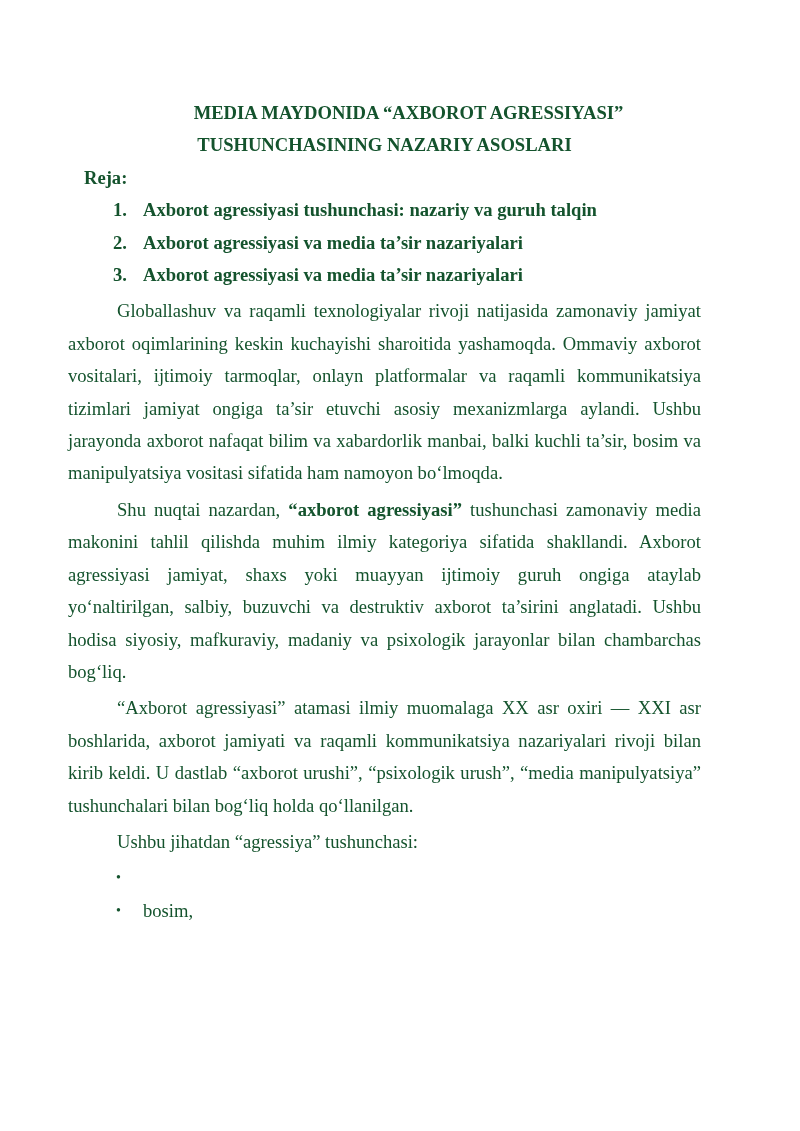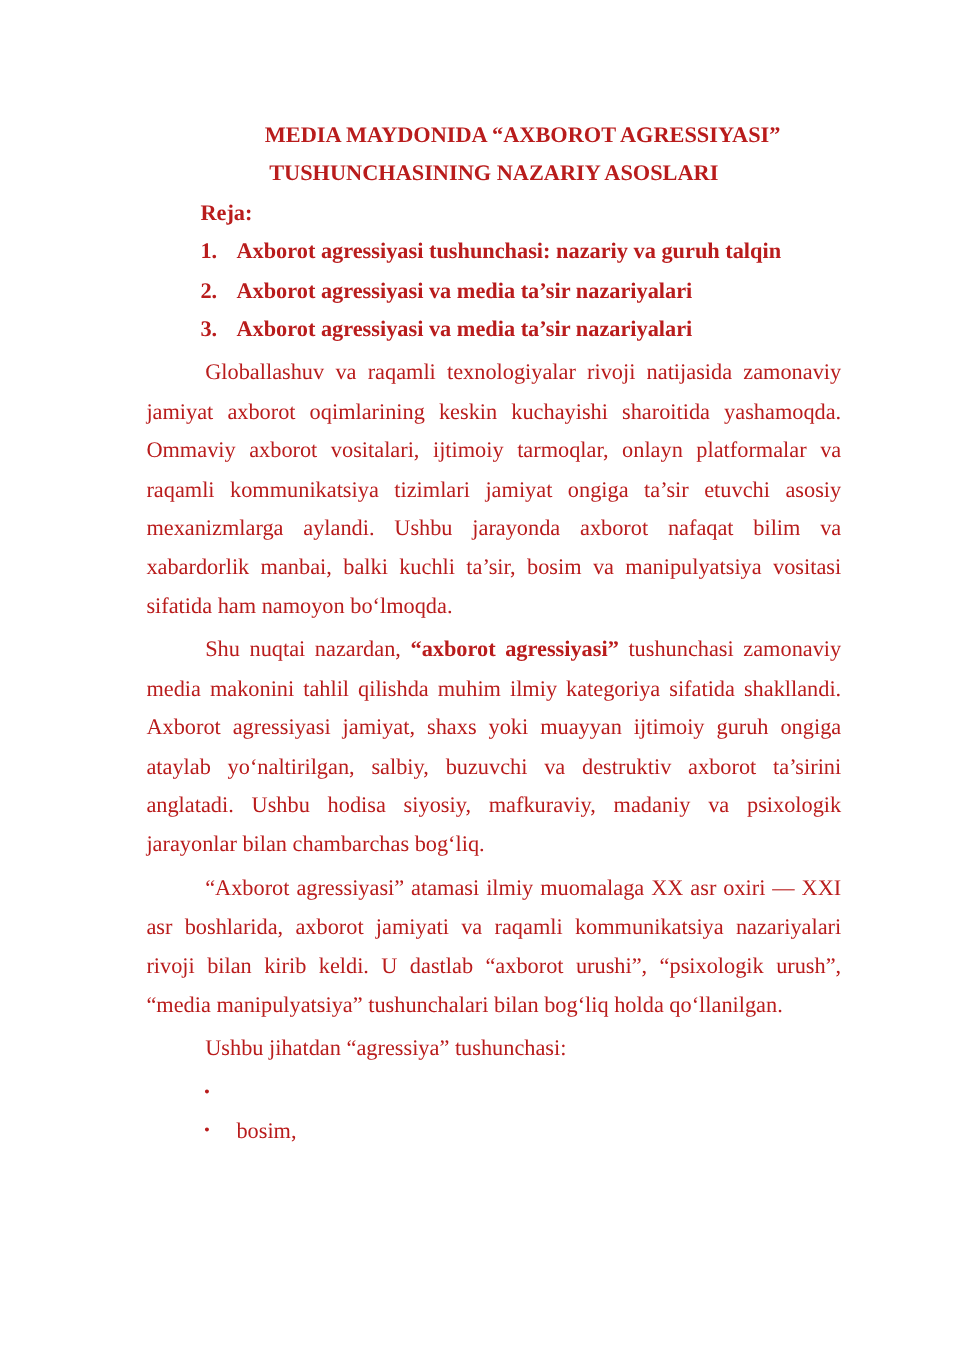--- a/index.html
+++ b/index.html
@@ -2,30 +2,30 @@
 <html><head>
 <meta charset="utf-8">
 <style>
   html, body { margin: 0; padding: 0; background: #ffffff; }
   .page {
     position: relative;
     width: 800px;
     height: 1131px;
     background: #ffffff;
     box-sizing: border-box;
-    padding: 97px 95px 0 118px;
+    padding: 97px 95px 0 64px;
     font-family: "Liberation Serif", "DejaVu Serif", serif;
     font-size: 18.6px;
     line-height: 32.4px;
-    color: #b91c1c;
+    color: #14532d;
     overflow: hidden;
   }
   .title-line { text-align: center; font-weight: bold; }
   .title-line-1 { padding-left: 48px; }
-  .reja { font-weight: bold; margin-left: 49px; }
+  .reja { font-weight: bold; margin-left: 20px; }
   .plan-item { display: flex; font-weight: bold; }
   .plan-num { margin-left: 49px; width: 30px; flex: none; }
   .plan-text { flex: 1; }
   .body-para { margin: 4px; text-align: justify; text-indent: 49px; }
   .body-para .bold { font-weight: bold; }
   .bullet-item { display: flex; }
   .bullet-dot { margin-left: 52px; width: 27px; flex: none; font-size: 14px; }
   .bullet-text { flex: 1; }
 </style>
 </head>

